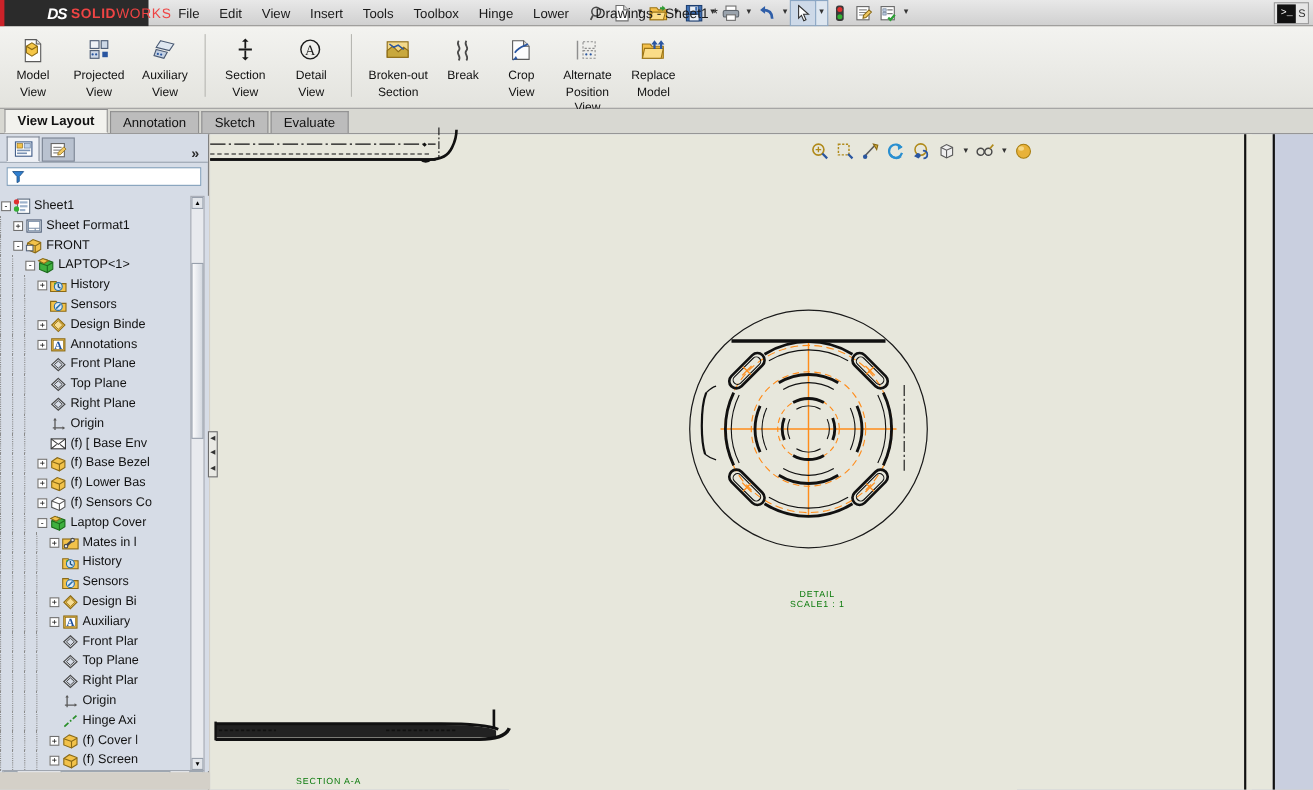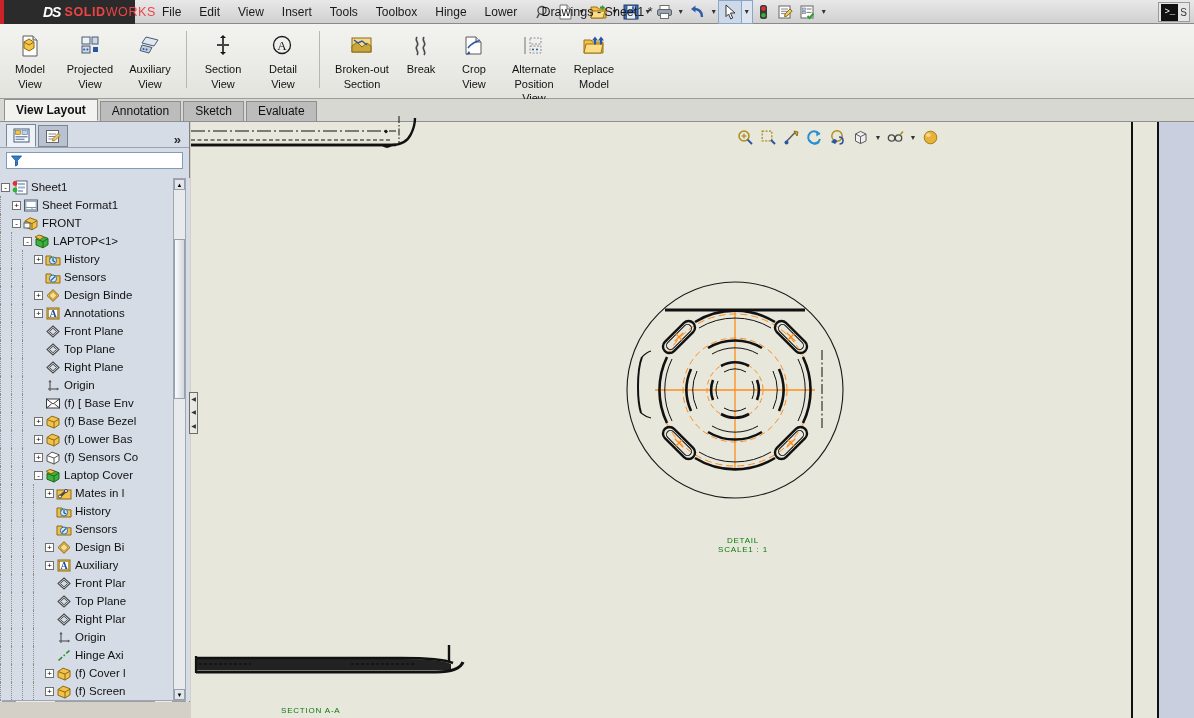--- a/index.html
+++ b/index.html
@@ -594,21 +594,21 @@
 
       <path d="M5 42 H245 Q268 42 272 32" fill="none" stroke="#111" stroke-width="3.2"></path>
 
       <line x1="5" y1="26" x2="5" y2="43" stroke="#111" stroke-width="2.2"></line>
 
       <line x1="258" y1="15" x2="258" y2="31" stroke="#111" stroke-width="2.4"></line>
 
       <path d="M5 29 H212 Q250 29 260 34 L260 40 H5 Z" fill="#111" opacity=".92"></path>
     </svg>
 
-    <div class="lbl-green" style="left:90px; top:584px;">SECTION A-A</div>
+    <div class="lbl-green" style="left:78px; top:584px;">SECTION A-A</div>
   </div>
 </div>
 
 <div id="leftpanel">
 
   <div id="panel-tabs">
     <div class="ptab active">
       <svg width="17" height="15" viewBox="0 0 17 15">
         <rect x="1" y="1" width="15" height="13" fill="#fff" stroke="#3c5a86"></rect>
         <rect x="2.5" y="2.6" width="5" height="4" fill="#f2c24a" stroke="#8a6a17" stroke-width=".6"></rect>

